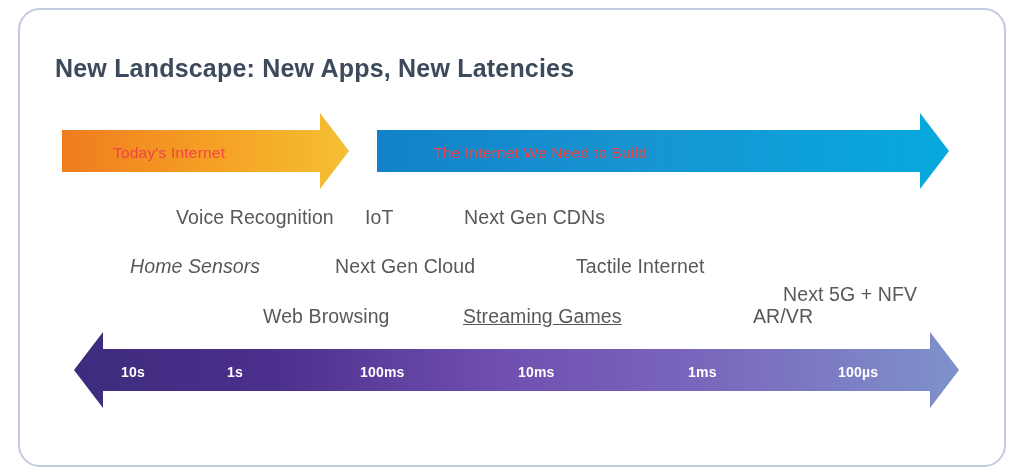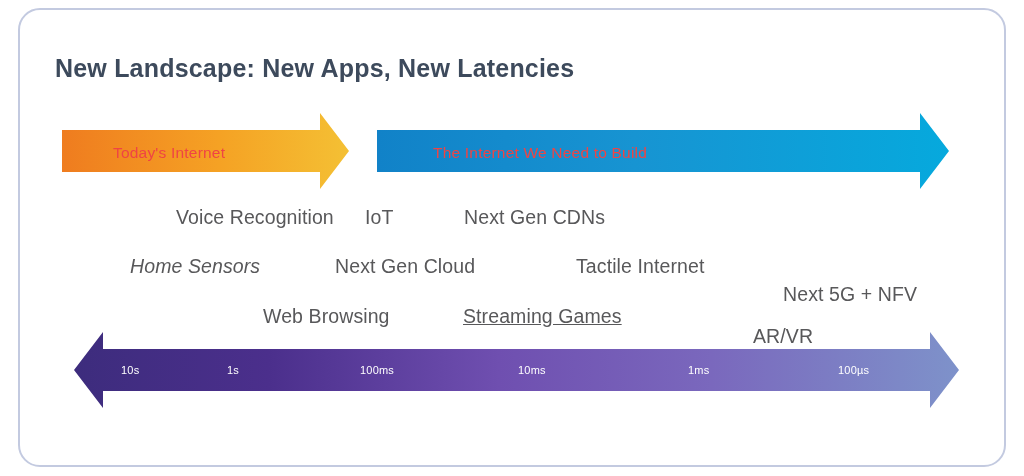--- a/index.html
+++ b/index.html
@@ -48,22 +48,22 @@
     font-size:19.5px;
     white-space:nowrap;
     letter-spacing:0.1px;
   }
 
   
   .tick {
     position:absolute;
     top:354px;
     color:#ffffff;
-    font-size:11px;
-    font-weight:normal;
+    font-size:14px;
+    font-weight:bold;
     white-space:nowrap;
     letter-spacing:0.2px;
   }
 </style>
 </head>
 <body>
 
 <div class="card">
 
   <div class="title">New Landscape: New Apps, New Latencies</div>
@@ -117,21 +117,21 @@
   <div class="term" style="left:345px; top:196px;">IoT</div>
   <div class="term" style="left:444px; top:196px;">Next Gen CDNs</div>
 
   <div class="term" style="left:110px; top:245px;font-style:italic;">Home Sensors</div>
   <div class="term" style="left:315px; top:245px;">Next Gen Cloud</div>
   <div class="term" style="left:556px; top:245px;">Tactile Internet</div>
   <div class="term" style="left:763px; top:245px;margin-top:28px;">Next 5G + NFV</div>
 
   <div class="term" style="left:243px; top:295px;">Web Browsing</div>
   <div class="term" style="left:443px; top:295px;text-decoration:underline;">Streaming Games</div>
-  <div class="term" style="left:733px; top:295px;margin-top:20px;">AR/VR</div>
+  <div class="term" style="left:733px; top:295px;">AR/VR</div>
 
   <div class="tick" style="left:101px;">10s</div>
   <div class="tick" style="left:207px;">1s</div>
   <div class="tick" style="left:340px;">100ms</div>
   <div class="tick" style="left:498px;">10ms</div>
   <div class="tick" style="left:668px;">1ms</div>
   <div class="tick" style="left:818px;">100µs</div>
 
 </div>
 

